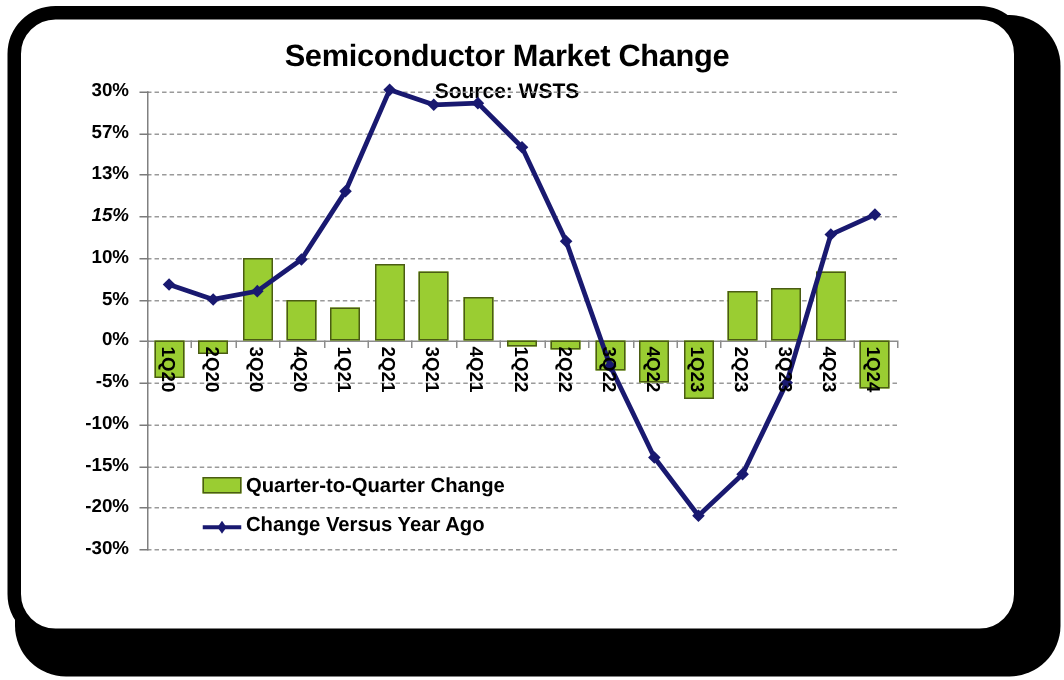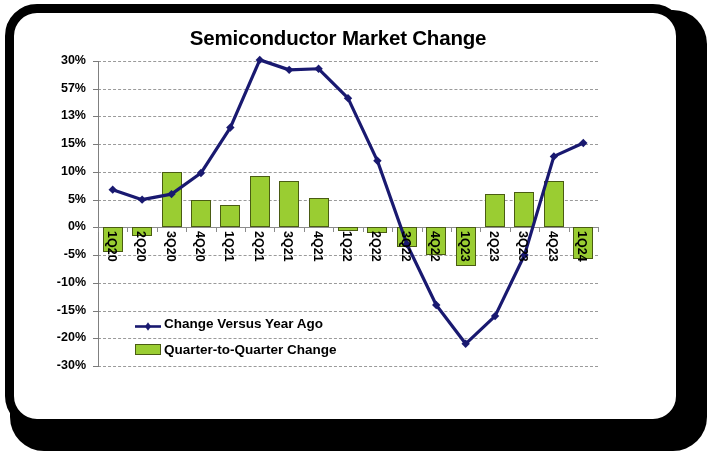--- a/index.html
+++ b/index.html
@@ -56,20 +56,21 @@
 </style>
 </head>
 <body>
 
 <div id="frame">
   <div class="shadow-plate"></div>
   <div class="card"></div>
 
   <div class="inner">
     <div class="title">Semiconductor Market Change</div>
+    <div class="subtitle">Source: WSTS</div>
 
     <div class="plot">
       <div id="grid-layer">
           <div class="gridline" style="top: 0px;"></div>
           <div class="gridline" style="top: 27.7273px;"></div>
           <div class="gridline" style="top: 55.4545px;"></div>
           <div class="gridline" style="top: 83.1818px;"></div>
           <div class="gridline" style="top: 110.909px;"></div>
           <div class="gridline" style="top: 138.636px;"></div>
           <div class="gridline zero" style="top: 166.364px;"></div>
@@ -81,21 +82,21 @@
         </div>
       <div class="axisline"></div>
       <div id="ylabels">
           <div class="ytick" style="top: 0px;"></div>
           <div class="ylabel" style="top: -6px; left: -66px;">30%</div>
           <div class="ytick" style="top: 27.7273px;"></div>
           <div class="ylabel" style="top: 21.7273px; left: -66px;">57%</div>
           <div class="ytick" style="top: 55.4545px;"></div>
           <div class="ylabel" style="top: 49.4545px; left: -66px;">13%</div>
           <div class="ytick" style="top: 83.1818px;"></div>
-          <div class="ylabel" style="top: 77.1818px; left: -66px;">15%</div>
+          <div class="ylabel" style="top: 77.1818px; left: -66px; font-style: italic;">15%</div>
           <div class="ytick" style="top: 110.909px;"></div>
           <div class="ylabel" style="top: 104.909px; left: -66px;">10%</div>
           <div class="ytick" style="top: 138.636px;"></div>
           <div class="ylabel" style="top: 132.636px; left: -66px;">5%</div>
           <div class="ytick" style="top: 166.364px;"></div>
           <div class="ylabel" style="top: 160.364px; left: -66px;">0%</div>
           <div class="ytick" style="top: 194.091px;"></div>
           <div class="ylabel" style="top: 188.091px; left: -66px;">-5%</div>
           <div class="ytick" style="top: 221.818px;"></div>
           <div class="ylabel" style="top: 215.818px; left: -66px;">-10%</div>
@@ -181,27 +182,27 @@
           <div class="xlab" style="left: 360.647px; top: 170.364px;">1Q23</div>
           <div class="xlab" style="left: 390.059px; top: 170.364px;">2Q23</div>
           <div class="xlab" style="left: 419.471px; top: 170.364px;">3Q23</div>
           <div class="xlab" style="left: 448.882px; top: 170.364px;">4Q23</div>
           <div class="xlab" style="left: 478.294px; top: 170.364px;">1Q24</div>
         </div>
     </div>
 
     <div class="legend">
       <div class="lgrow">
+        <span class="lgswatch"></span>
+        <span class="lgtext">Quarter-to-Quarter Change</span>
+      </div>
+      <div class="lgrow">
         <span class="lgline">
           <svg width="26" height="11" viewBox="0 0 26 11">
             <line x1="0" y1="5.5" x2="26" y2="5.5" stroke="#191970" stroke-width="2.6"></line>
             <polygon points="13,1.2 16,5.5 13,9.8 10,5.5" fill="#191970"></polygon>
           </svg>
         </span>
         <span class="lgtext">Change Versus Year Ago</span>
       </div>
-      <div class="lgrow">
-        <span class="lgswatch"></span>
-        <span class="lgtext">Quarter-to-Quarter Change</span>
-      </div>
     </div>
   </div>
 </div>
 
 </body></html>

